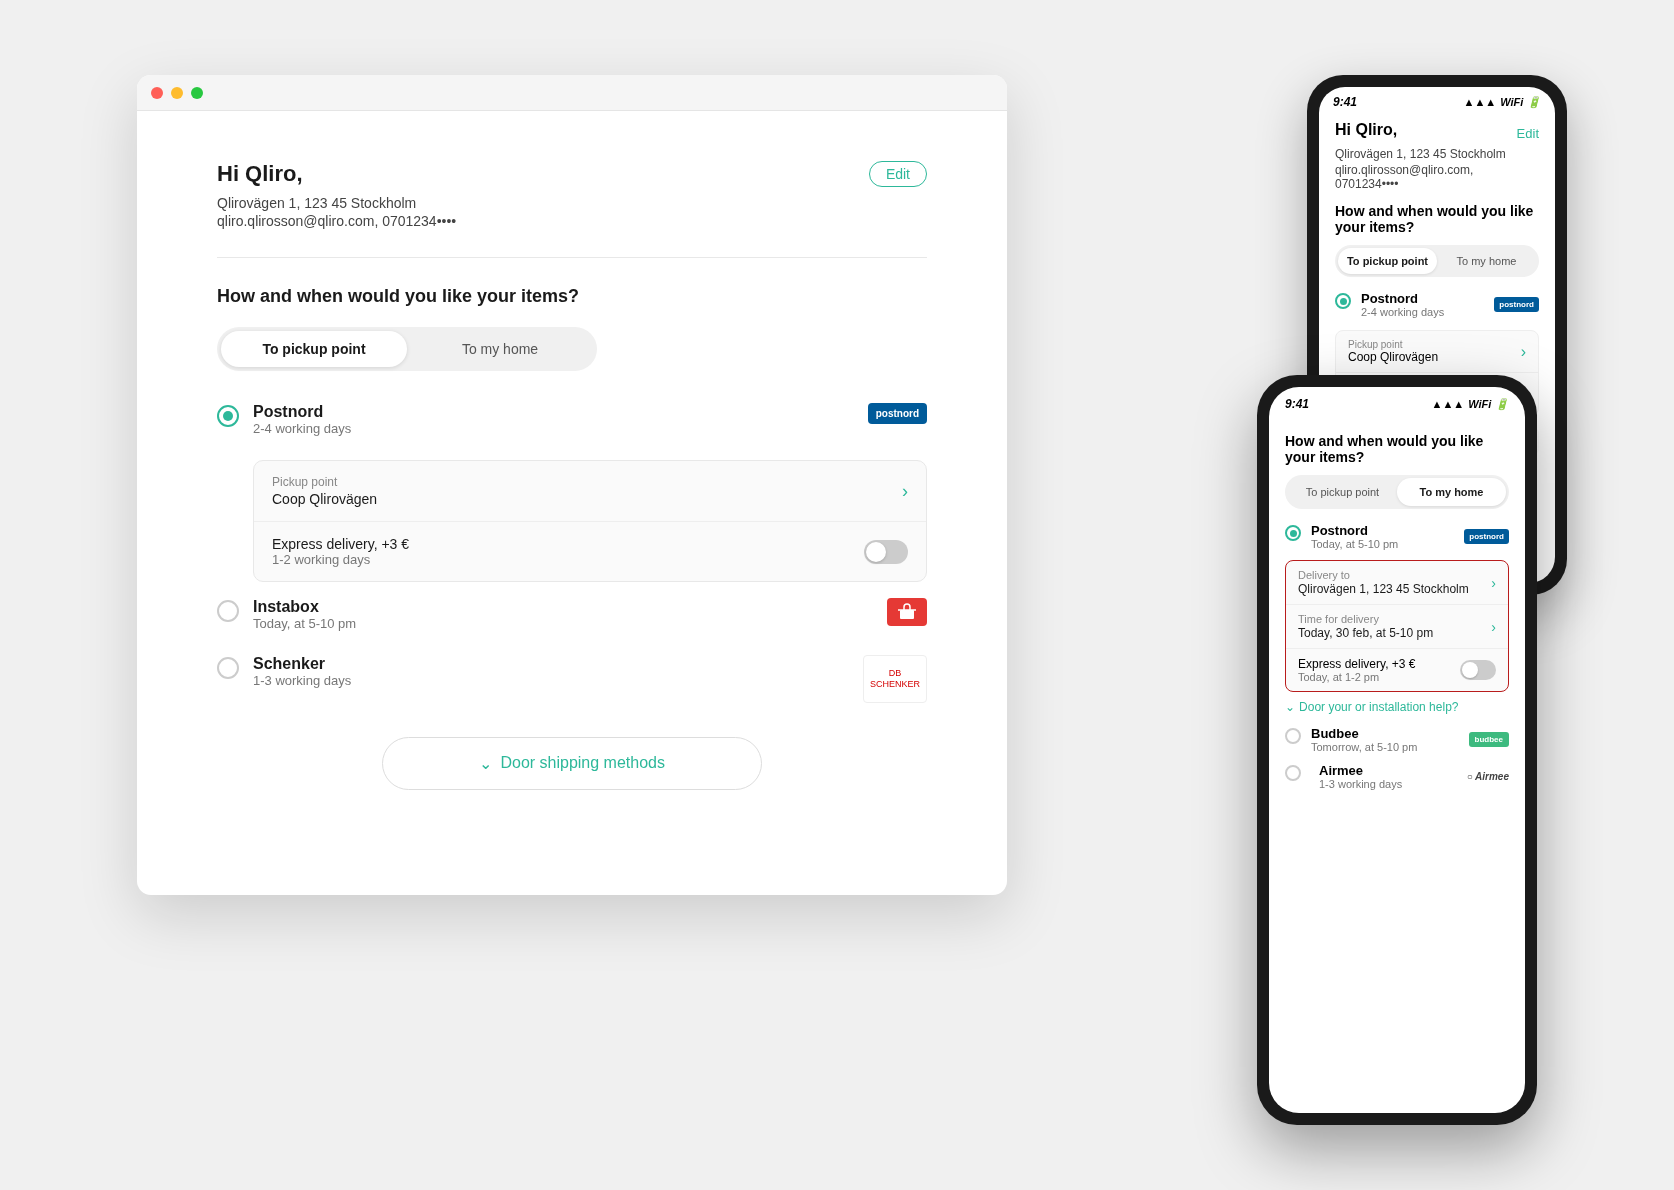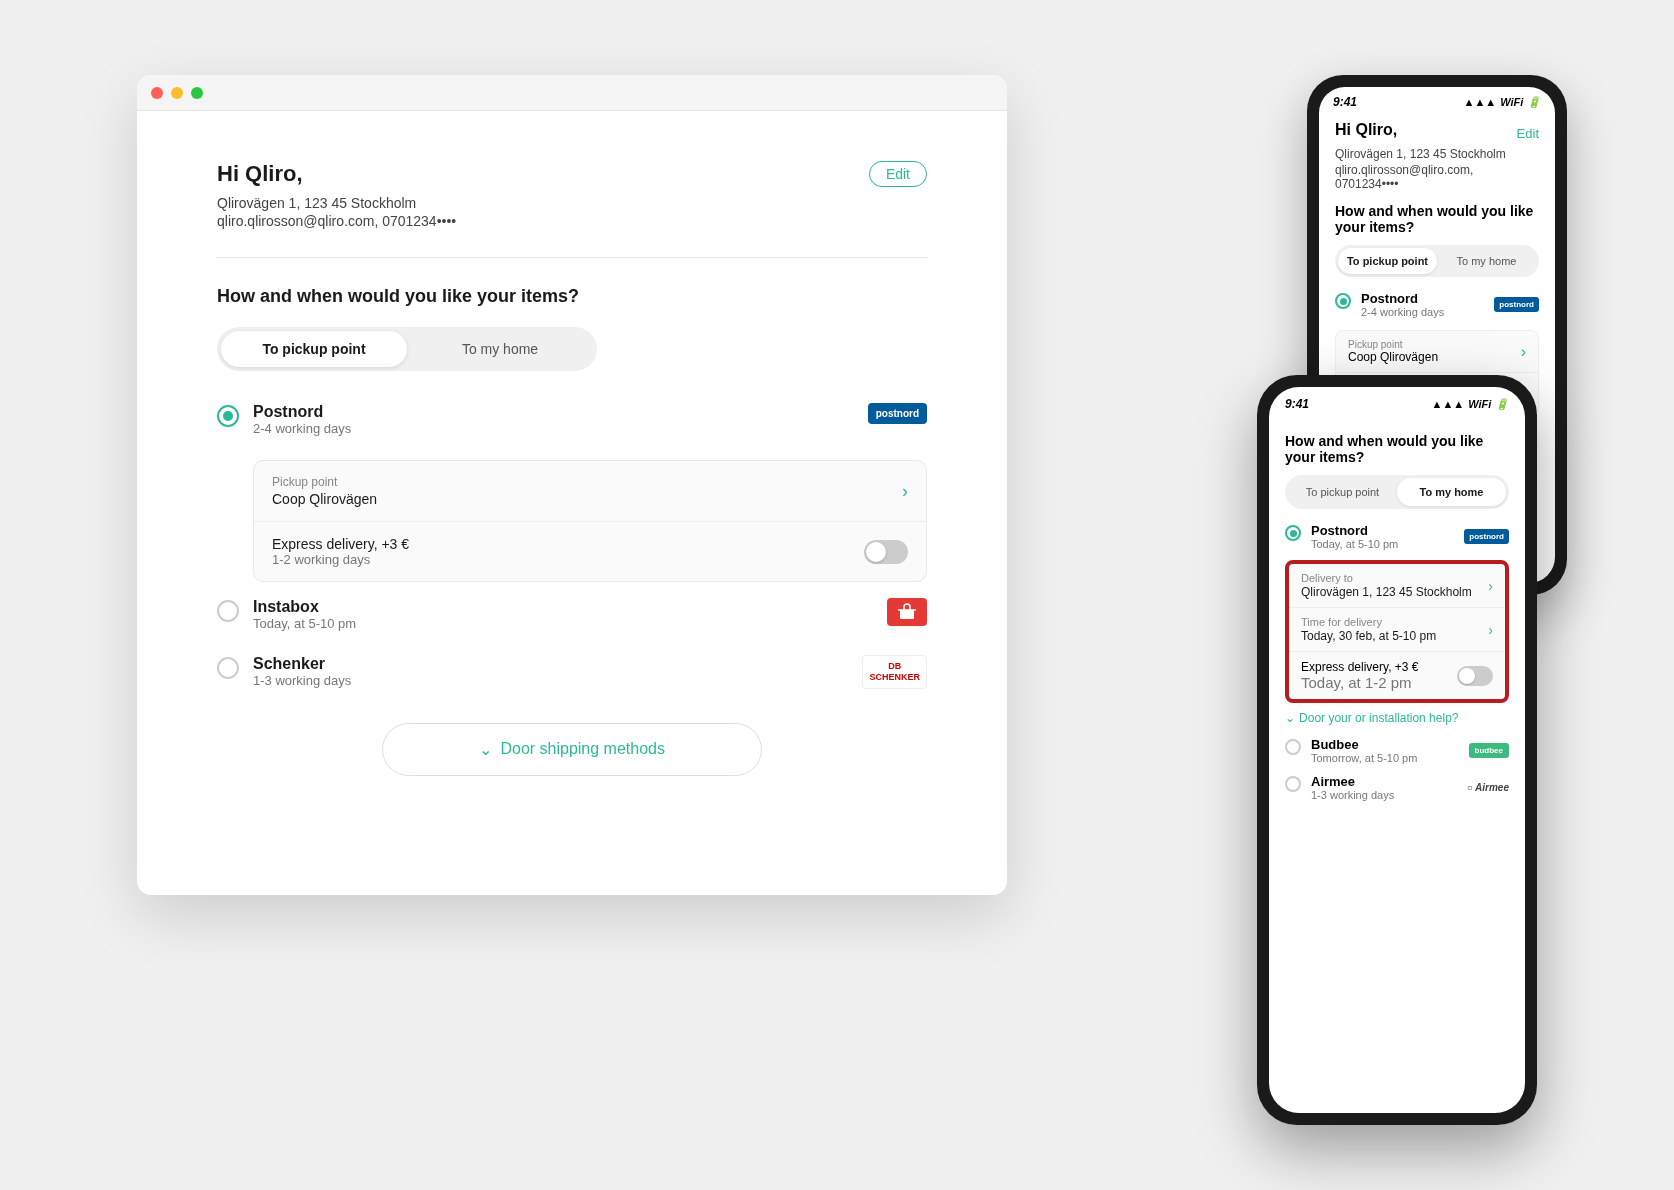--- a/index.html
+++ b/index.html
@@ -182,23 +182,23 @@
       font-weight: 700;
       padding: 5px 8px;
       border-radius: 4px;
       display: flex; align-items: center; justify-content: center;
       width: 40px; height: 28px;
     }
     .logo-schenker {
       background: #fff;
       border: 1px solid #eee;
       border-radius: 4px;
-      padding: 5px 6px;
+      padding: 12px 6px;
       font-size: 9px;
-      font-weight: 700;
+      font-weight: 400;
       color: #d40000;
       text-align: center;
       line-height: 1.2;
     }
 
     
     .pickup-details {
       background: #fafafa;
       border: 1px solid #e8e8e8;
       border-radius: 10px;
@@ -380,37 +380,37 @@
       margin-right: 10px; margin-top: 2px; flex-shrink: 0;
     }
     .phone2-radio.checked::after {
       content: ''; width: 7px; height: 7px;
       background: #2db89a; border-radius: 50%;
     }
     .phone2-radio.unchecked { border-color: #ccc; }
     .phone2-opt-name { font-size: 13px; font-weight: 600; }
     .phone2-opt-sub { font-size: 11px; color: #777; }
     .phone2-detail-box {
-      background: #fafafa; border: 4px solid #b91c1c; border-radius: 8px;
+      background: #fafafa; border: 1px solid #b91c1c; border-radius: 8px;
       margin-bottom: 8px; overflow: hidden;
     }
     .phone2-detail-row {
       display: flex; align-items: center; justify-content: space-between;
       padding: 8px 12px; border-bottom: 1px solid #eee; cursor: pointer;
     }
     .phone2-detail-row:last-child { border-bottom: none; }
     .phone2-detail-label { font-size: 11px; color: #888; }
     .phone2-detail-value { font-size: 12px; font-weight: 500; color: #1a1a1a; margin-top: 1px; }
     .phone2-chevron { color: #2db89a; font-size: 14px; }
     .phone2-toggle-row {
       display: flex; align-items: center; justify-content: space-between;
       padding: 8px 12px;
     }
     .phone2-toggle-label { font-size: 12px; font-weight: 500; }
-    .phone2-toggle-sub { font-size: 15px; color: #777; }
+    .phone2-toggle-sub { font-size: 11px; color: #777; }
     .phone2-switch {
       width: 36px; height: 20px; background: #ccc;
       border-radius: 10px; position: relative; flex-shrink: 0;
     }
     .phone2-switch::after {
       content: ''; width: 16px; height: 16px; background: #fff;
       border-radius: 50%; position: absolute; top: 2px; left: 2px;
       box-shadow: 0 1px 2px rgba(0,0,0,0.2);
     }
     .door-code-link {
@@ -633,21 +633,21 @@
           <div class="phone2-radio unchecked"></div>
           <div style="flex:1;">
             <div class="phone2-opt-name">Budbee</div>
             <div class="phone2-opt-sub">Tomorrow, at 5-10 pm</div>
           </div>
           <div class="phone2-logo-budbee phone2-logo">budbee</div>
         </div>
 
         <div class="phone2-shipping-opt">
           <div class="phone2-radio unchecked"></div>
-          <div style="flex:1;">
+          <div style="flex:1;margin-left:8px;">
             <div class="phone2-opt-name">Airmee</div>
             <div class="phone2-opt-sub">1-3 working days</div>
           </div>
           <div class="phone2-logo-airmee phone2-logo">○ Airmee</div>
         </div>
       </div>
     </div>
   </div>
 
 </div>

